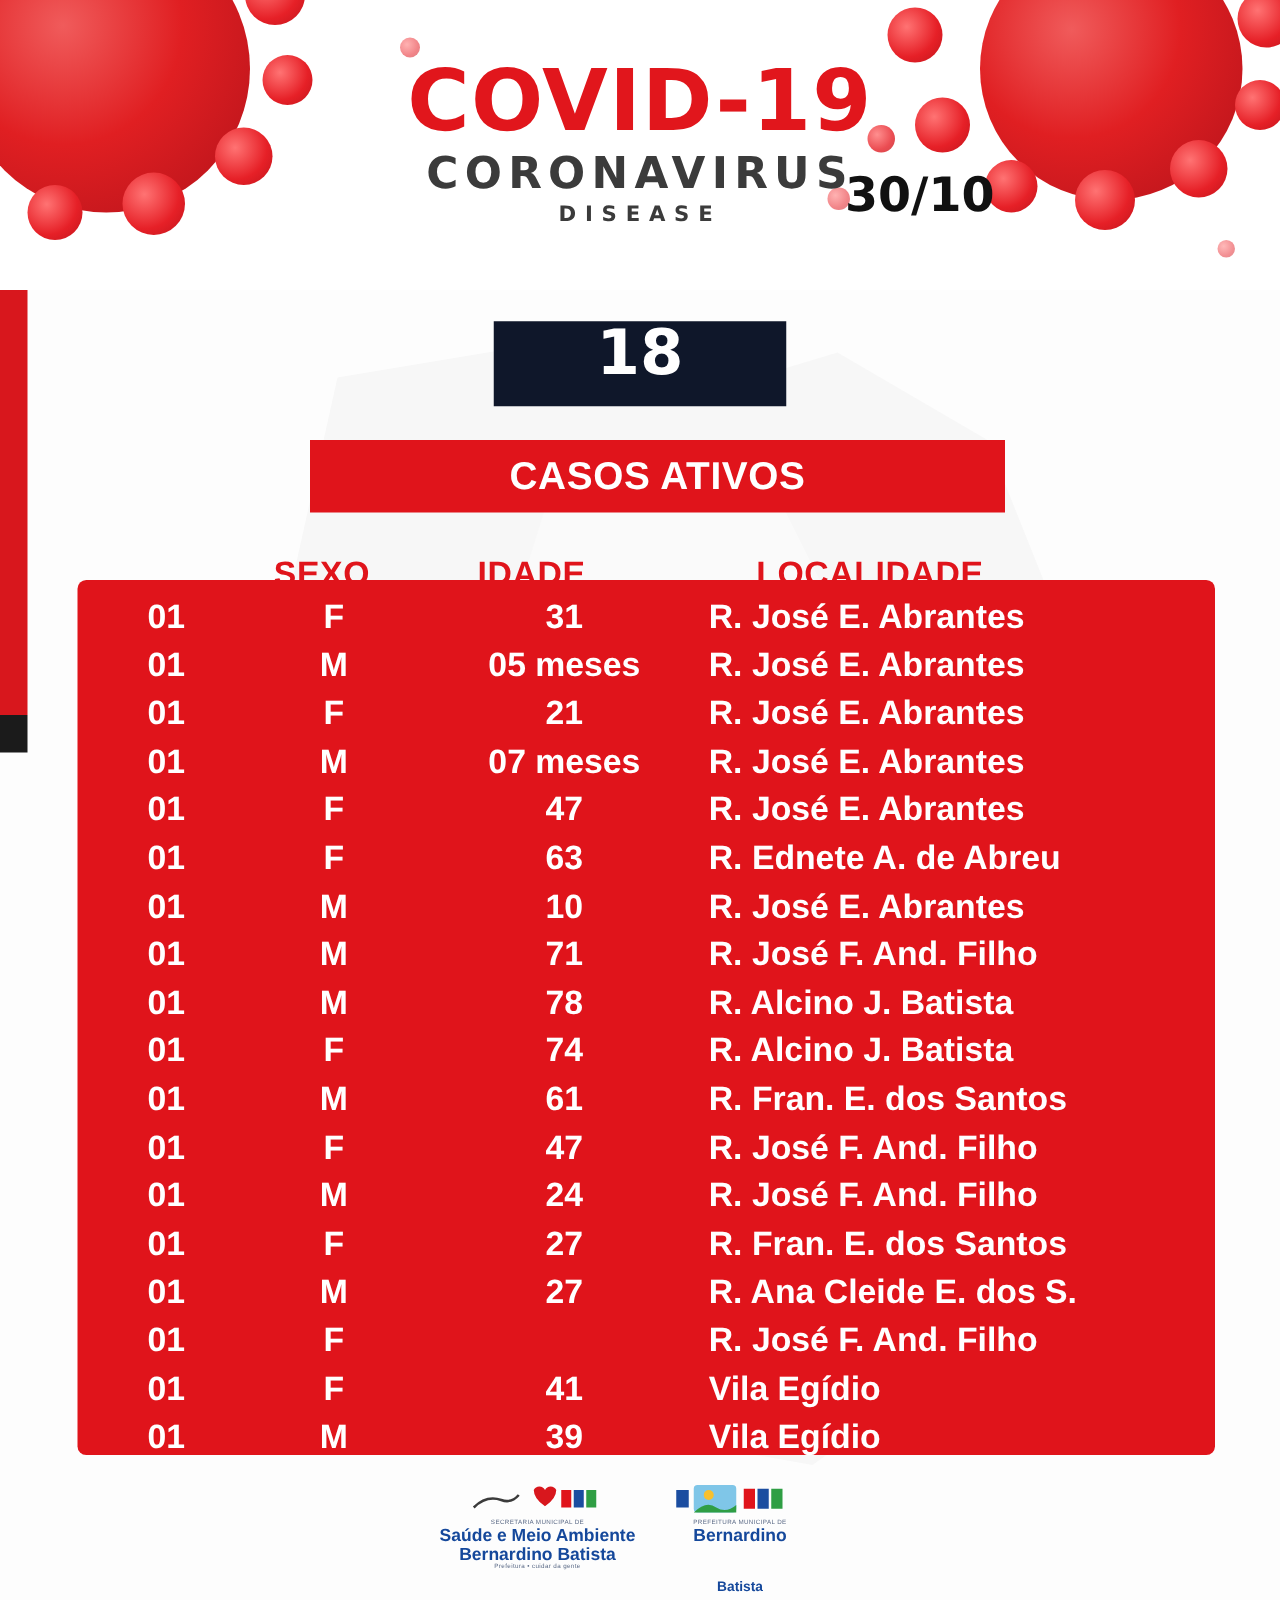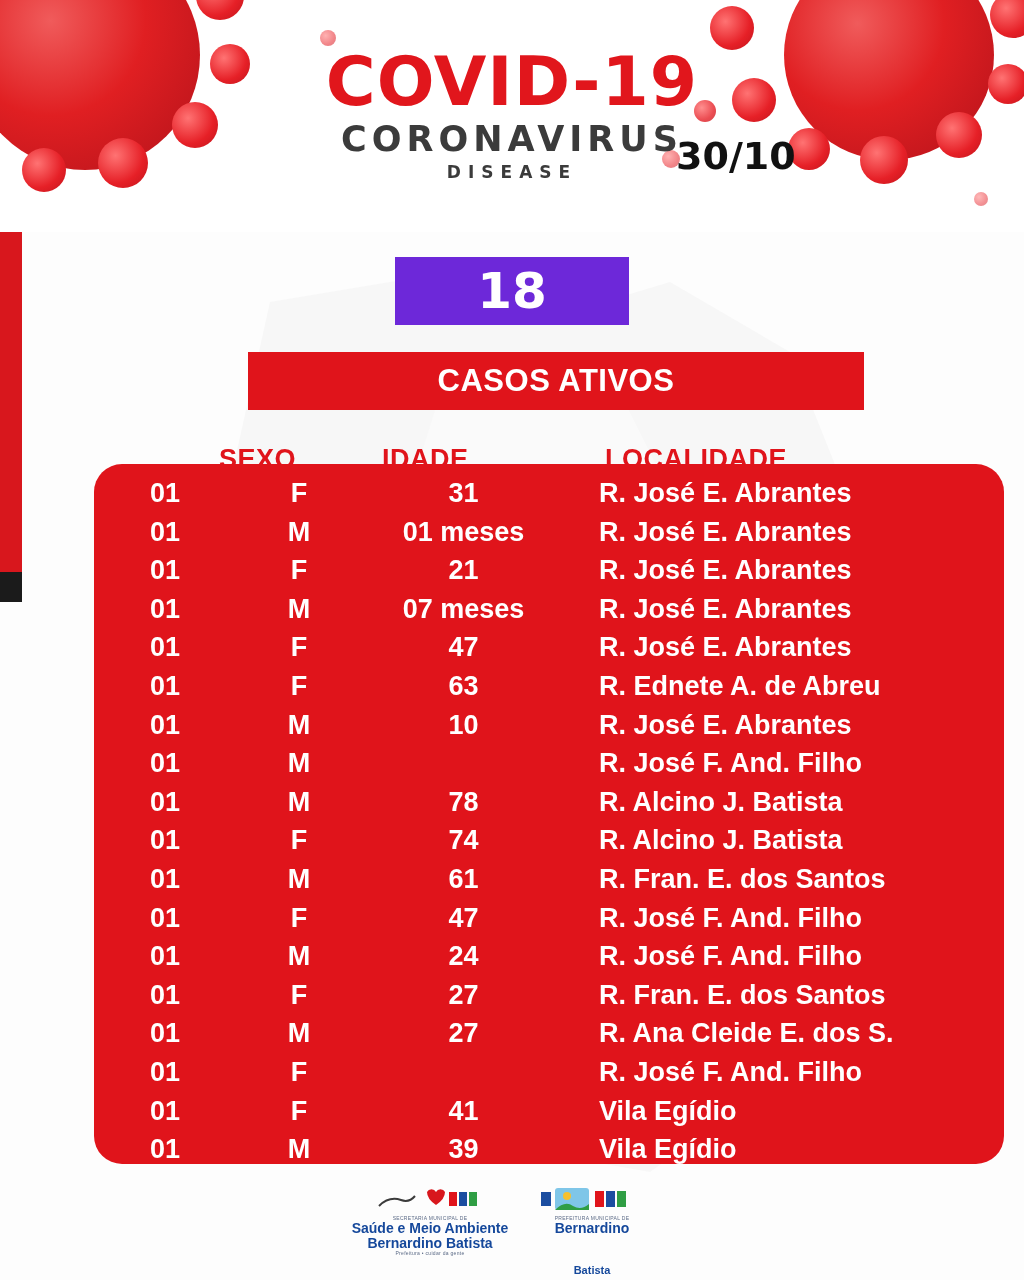--- a/index.html
+++ b/index.html
@@ -106,34 +106,34 @@
     left: 0; top: 572px;
     width: 22px; height: 30px;
     background: #1b1b1b;
   }
 
   
   .count-box {
     position: absolute;
     left: 395px; top: 257px;
     width: 234px; height: 68px;
-    background: #6d28d9;
-    display: flex; align-items: center; justify-content: center;
+    background: #0f172a;
+    display: flex; justify-content: center;
   }
   .count-box span {
     font-family: "DejaVu Sans", sans-serif;
     font-weight: 700;
     font-size: 50px;
     color: #ffffff;
     line-height: 1;
   }
   .label-box {
     position: absolute;
     left: 248px; top: 352px;
-    width: 616px; height: 58px;
+    width: 556px; height: 58px;
     background: #e0141b;
     display: flex; align-items: center; justify-content: center;
   }
   .label-box span {
     font-family: "Liberation Sans", sans-serif;
     font-weight: 700;
     font-size: 31px;
     letter-spacing: 0.5px;
     color: #ffffff;
   }
@@ -155,41 +155,40 @@
   .ch-sexo { left: 157px; top: 0; }
   .ch-idade { left: 320px; top: 0; }
   .ch-local { left: 543px; top: 0; }
 
   
   .table-card {
     position: absolute;
     left: 62px; top: 464px;
     width: 910px; height: 700px;
     background: #e0141b;
-    border-radius: 28px;
+    border-radius: 7px;
     padding: 10px 0 8px 0;
-    margin-left: 32px;
   }
   .row {
     display: block;
     position: relative;
     height: 38.6px;
     color: #ffffff;
   }
   .row > span {
     position: absolute;
     font-weight: 700;
     font-size: 27px;
     color: #ffffff;
     white-space: nowrap;
     line-height: 38px;
   }
   .c-num { left: 26px; width: 90px; text-align: center; }
   .c-sex { left: 170px; width: 70px; text-align: center; }
-  .c-age { left: 252px; width: 235px; text-align: center; }
+  .c-age { left: 272px; width: 235px; text-align: center; }
   .c-loc { left: 505px; }
 
   
   .footer {
     position: absolute;
     left: 0; top: 1180px;
     width: 828px; height: 100px;
   }
   .logo {
     position: absolute;
@@ -293,21 +292,21 @@
 <div class="table-card">
   <div class="row">
     <span class="c-num">01</span>
     <span class="c-sex">F</span>
     <span class="c-age">31</span>
     <span class="c-loc">R. José E. Abrantes</span>
   </div>
   <div class="row">
     <span class="c-num">01</span>
     <span class="c-sex">M</span>
-    <span class="c-age">01 meses</span>
+    <span class="c-age">05 meses</span>
     <span class="c-loc">R. José E. Abrantes</span>
   </div>
   <div class="row">
     <span class="c-num">01</span>
     <span class="c-sex">F</span>
     <span class="c-age">21</span>
     <span class="c-loc">R. José E. Abrantes</span>
   </div>
   <div class="row">
     <span class="c-num">01</span>
@@ -329,20 +328,21 @@
   </div>
   <div class="row">
     <span class="c-num">01</span>
     <span class="c-sex">M</span>
     <span class="c-age">10</span>
     <span class="c-loc">R. José E. Abrantes</span>
   </div>
   <div class="row">
     <span class="c-num">01</span>
     <span class="c-sex">M</span>
+    <span class="c-age">71</span>
     <span class="c-loc">R. José  F. And. Filho</span>
   </div>
   <div class="row">
     <span class="c-num">01</span>
     <span class="c-sex">M</span>
     <span class="c-age">78</span>
     <span class="c-loc">R. Alcino J. Batista</span>
   </div>
   <div class="row">
     <span class="c-num">01</span>

